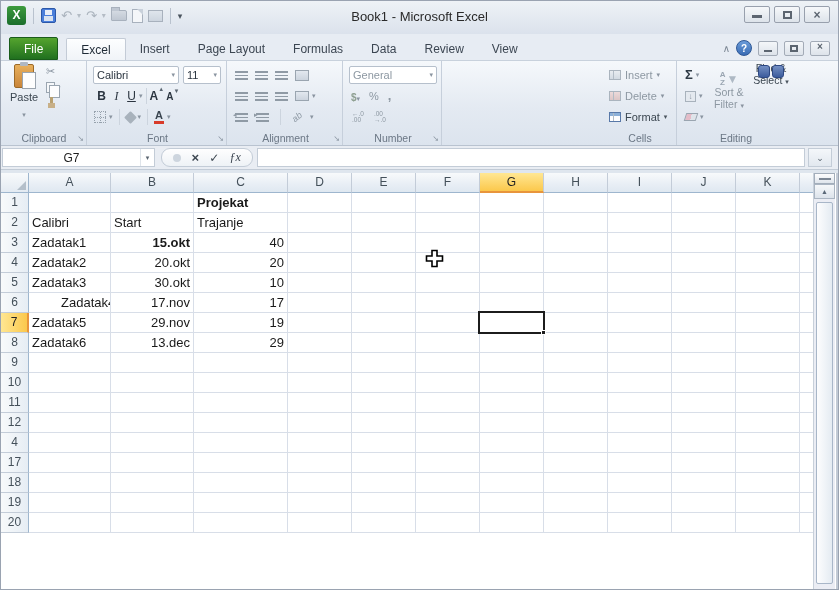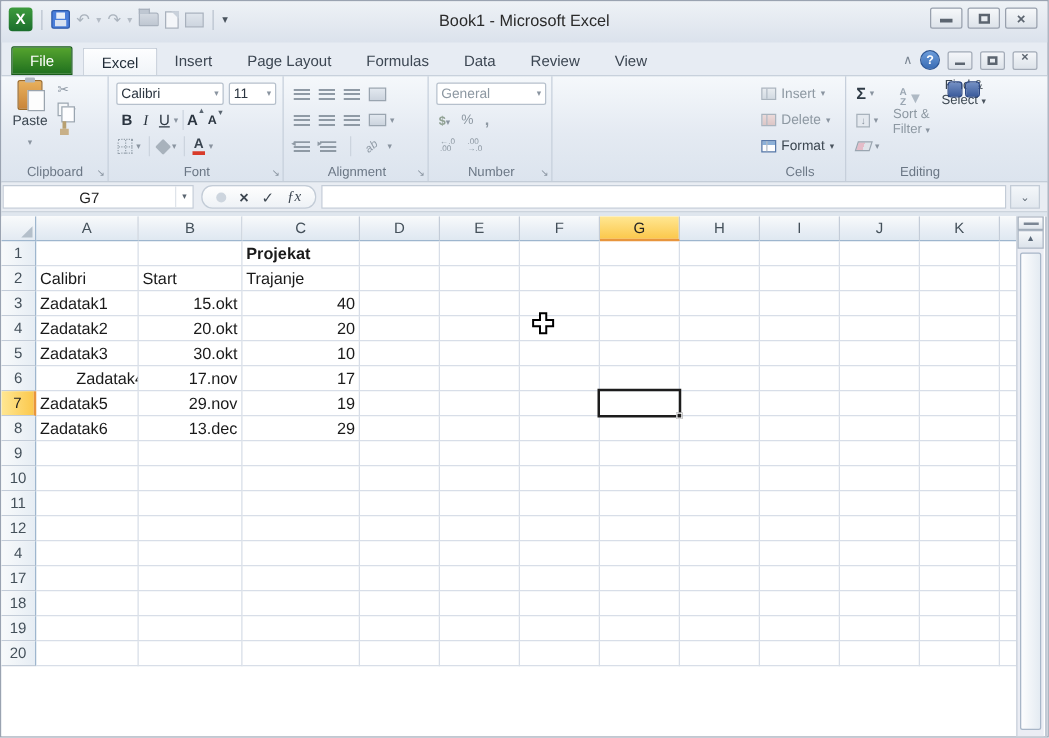--- a/index.html
+++ b/index.html
@@ -496,21 +496,21 @@
           <div class="cell" style="width: 64px;"></div>
           <div class="cell" style="width: 64px;"></div>
           <div class="cell" style="width: 64px;"></div>
           <div class="cell" style="width: 64px;"></div>
           <div class="cell" style="width: 64px;"></div>
           <div class="cell" style="width: 14px;"></div>
         </div>
         <div class="grid-row">
           <div class="row-h">3</div>
           <div class="cell" style="width: 82px;">Zadatak1</div>
-          <div class="cell r" style="width: 83px;">15.okt</div>
+          <div class="cell r" style="width: 83px; font-weight: bold;">15.okt</div>
           <div class="cell r" style="width: 94px;">40</div>
           <div class="cell" style="width: 64px;"></div>
           <div class="cell" style="width: 64px;"></div>
           <div class="cell" style="width: 64px;"></div>
           <div class="cell" style="width: 64px;"></div>
           <div class="cell" style="width: 64px;"></div>
           <div class="cell" style="width: 64px;"></div>
           <div class="cell" style="width: 64px;"></div>
           <div class="cell" style="width: 64px;"></div>
           <div class="cell" style="width: 14px;"></div>

